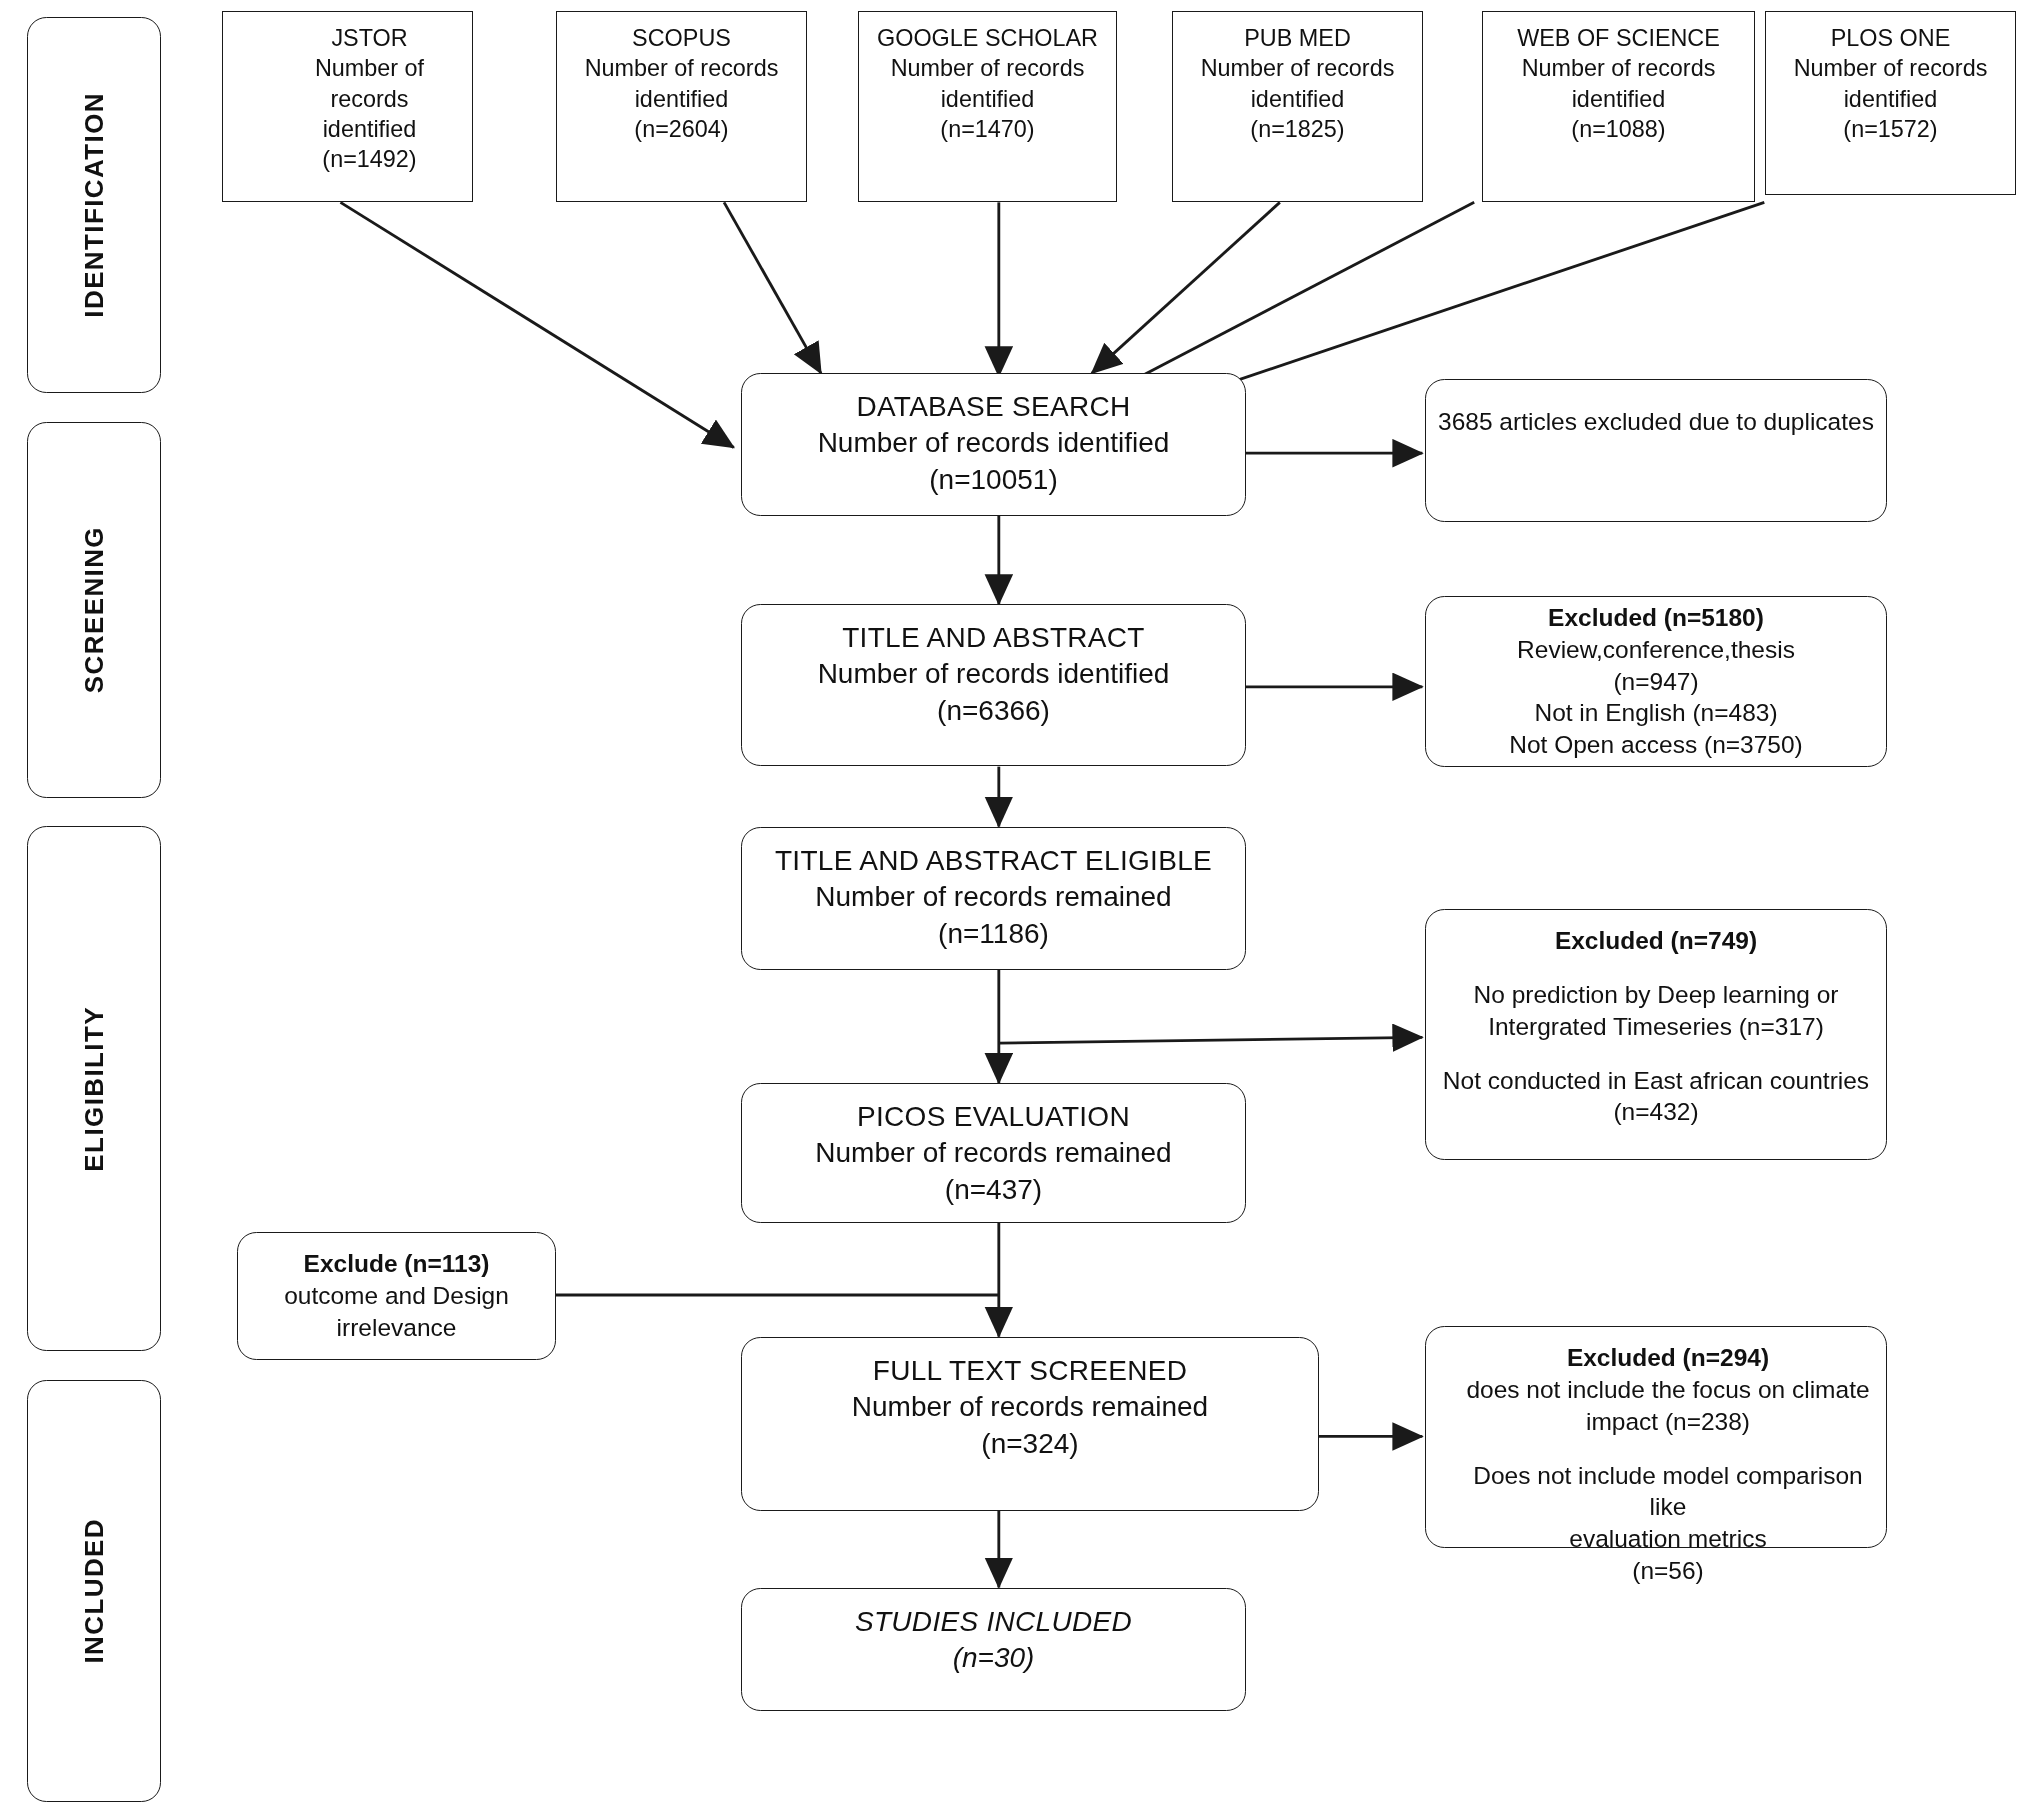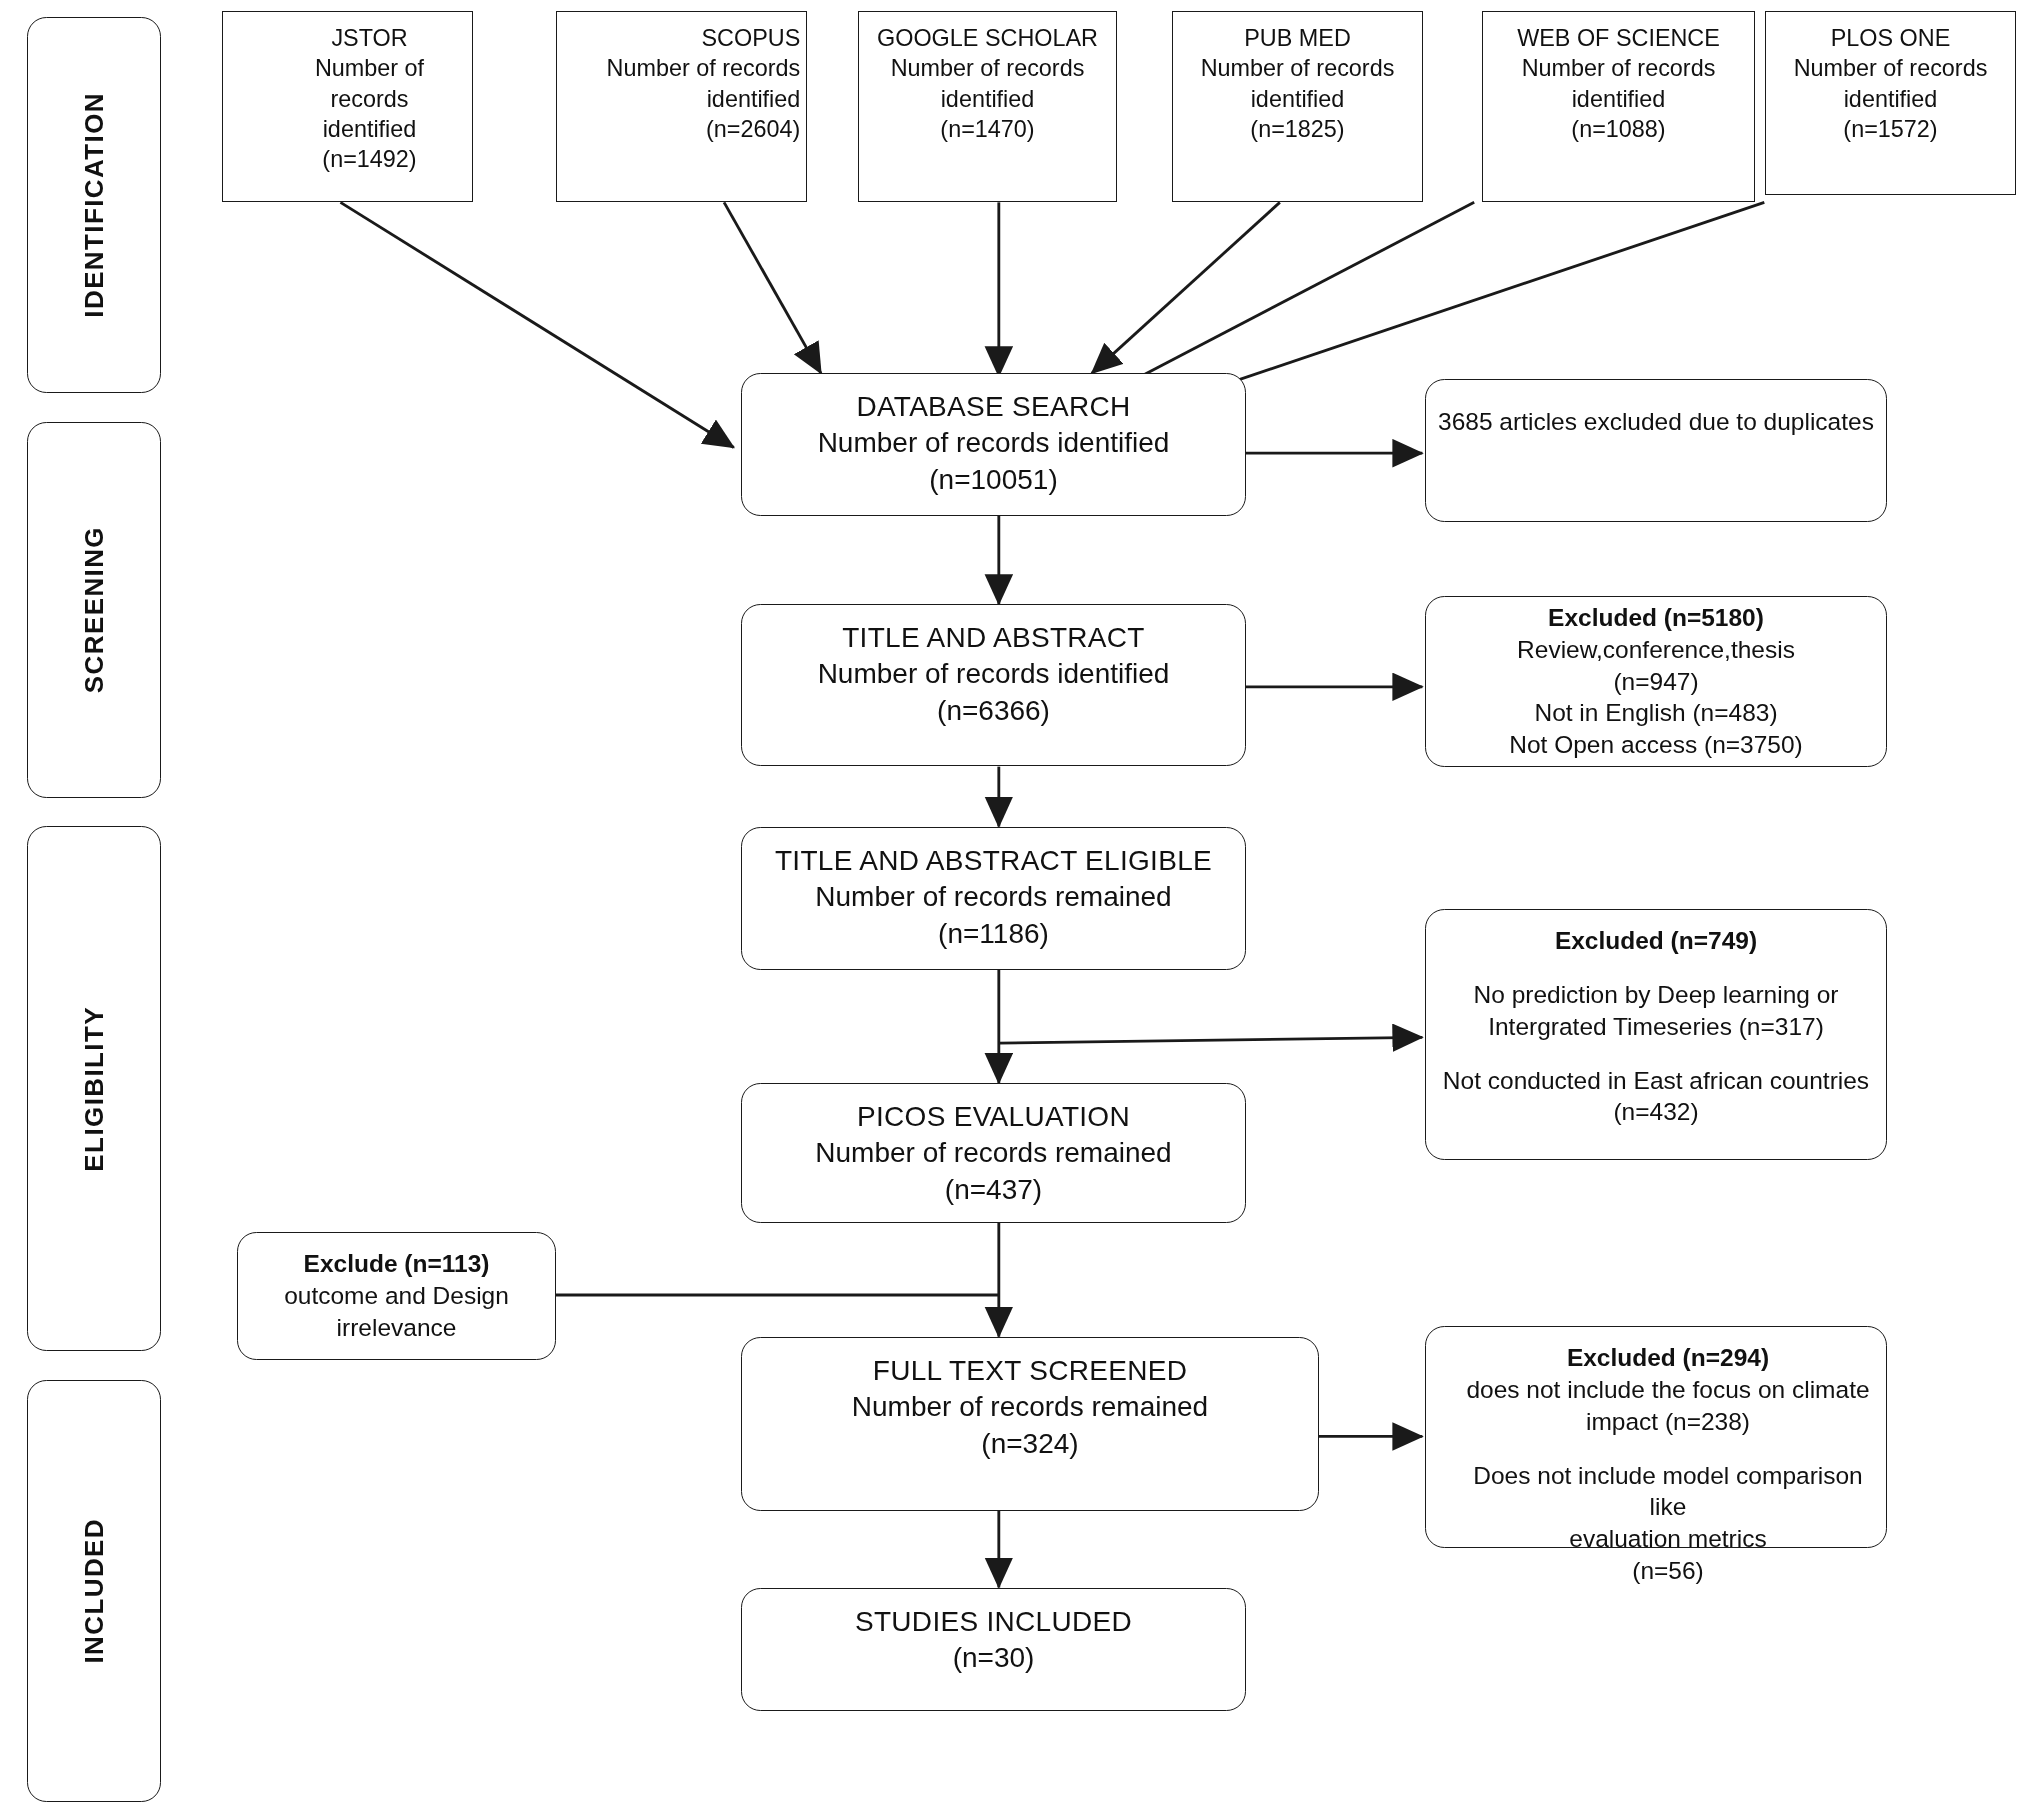--- a/index.html
+++ b/index.html
@@ -83,21 +83,21 @@
 
   <div class="node src" style="left:222px;  top:11.4px; width:251px; height:191px;padding-left:44px;">
     <div class="txt">
       <span>JSTOR</span><br>
       <span>Number of records</span><br>
       <span>identified</span><br>
       <span>(n=1492)</span>
     </div>
   </div>
 
-  <div class="node src" style="left:556px;  top:11.4px; width:251px; height:191px;text-align:right;">
+  <div class="node src" style="left:556px;  top:11.4px; width:251px; height:191px;">
     <div class="txt">
       <span>SCOPUS</span><br>
       <span>Number of records</span><br>
       <span>identified</span><br>
       <span>(n=2604)</span>
     </div>
   </div>
 
   <div class="node src" style="left:858px; top:11.4px; width:259px; height:191px;">
     <div class="txt">
@@ -168,21 +168,21 @@
   </div>
 
   <div class="node rnd center t-top" style="left:741px; top:1337px; width:578px; height:174px;">
     <div class="txt">
       <span class="hd">FULL TEXT SCREENED</span>
       <span>Number of records remained</span><br>
       <span>(n=324)</span>
     </div>
   </div>
 
-  <div class="node rnd center t-top" style="left:741px; top:1588px; width:505px; height:123px;">
+  <div class="node rnd center t-top" style="left:741px; top:1588px; width:505px; height:123px;font-style:italic;">
     <div class="txt">
       <span class="hd">STUDIES INCLUDED</span>
       <span>(n=30)</span>
     </div>
   </div>
 
   <div class="node rnd sidebox t-top" style="left:1425px; top:379px; width:462px; height:143px;">
     <div class="txt" style="padding-top:26px;text-align:center;">
       <span>3685 articles excluded due to duplicates</span>
     </div>

